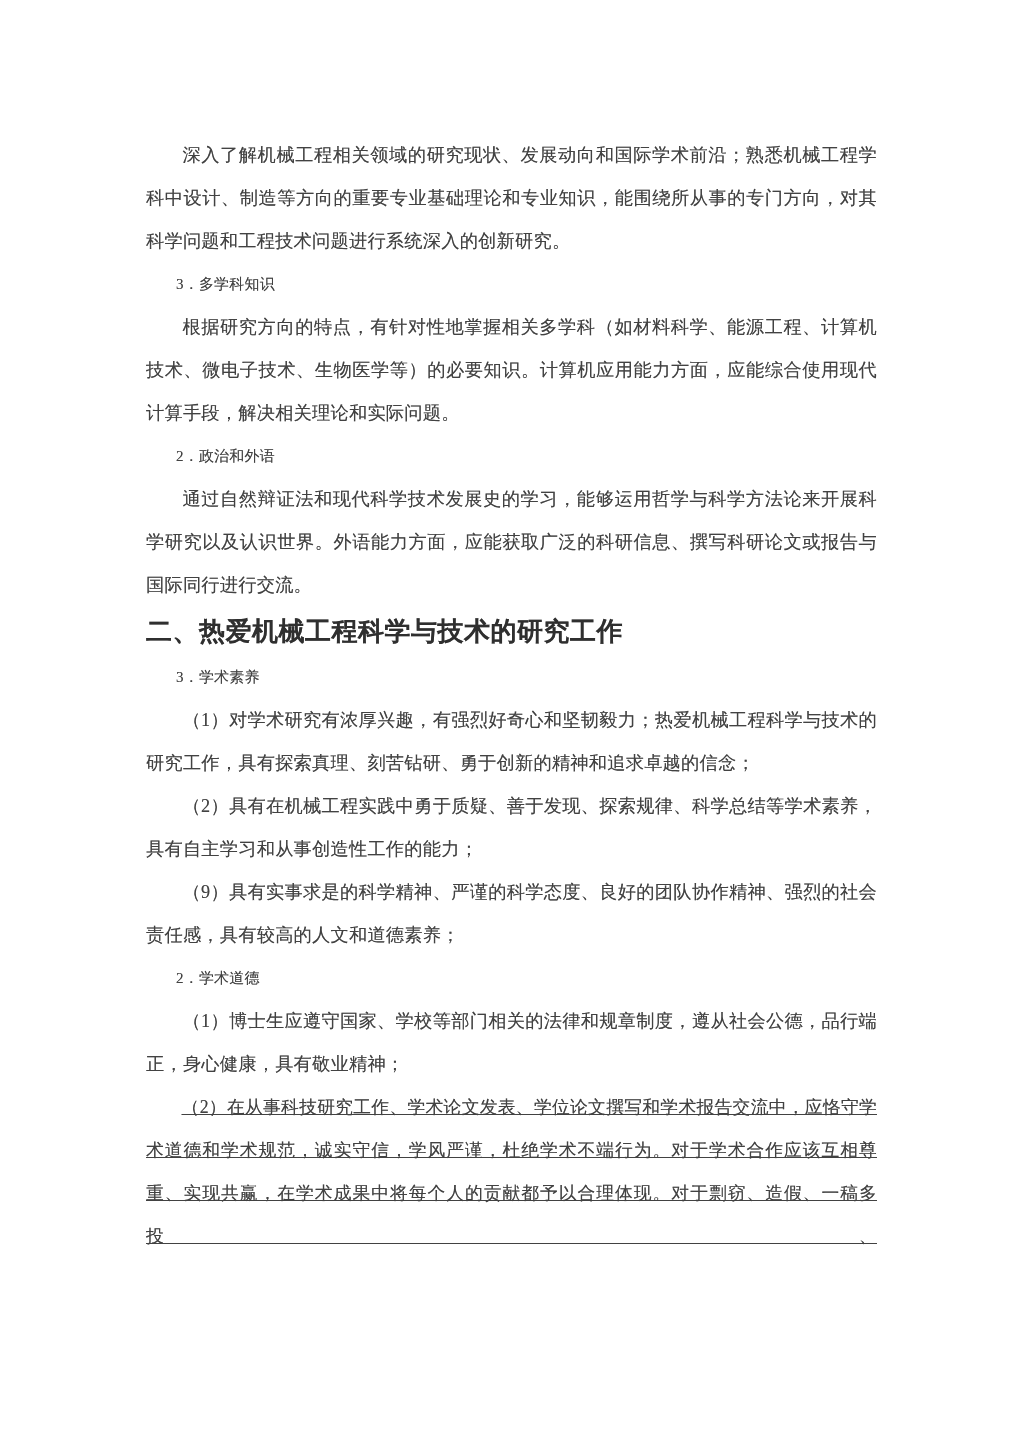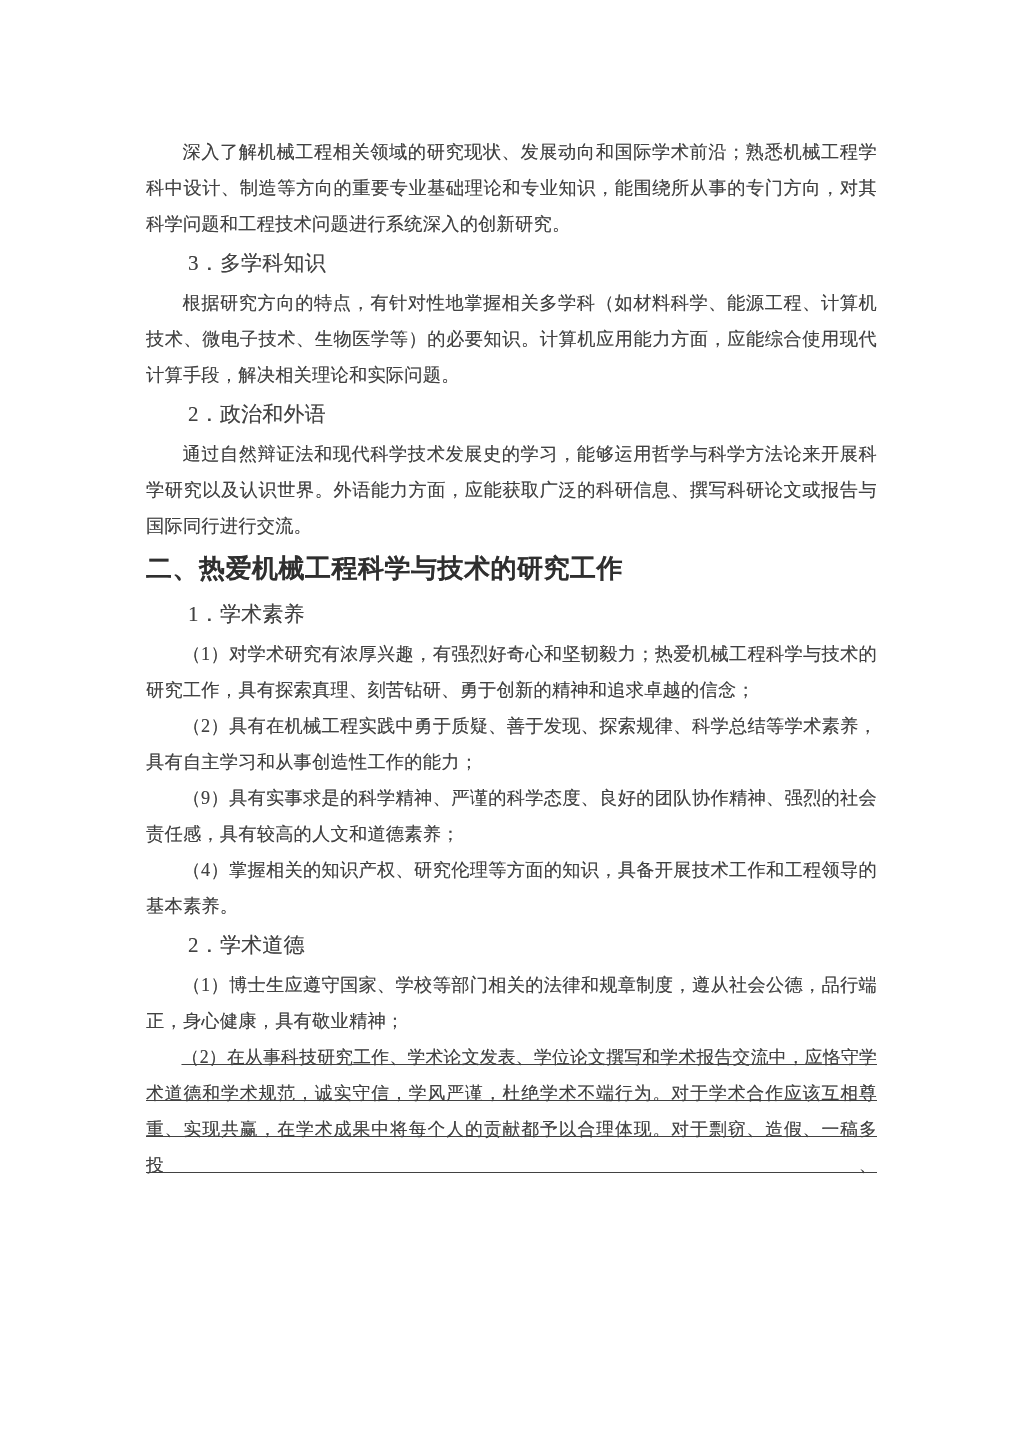--- a/index.html
+++ b/index.html
@@ -19,30 +19,30 @@
     color:var(--body-text);
   }
   .content{
     box-sizing:border-box;
     width:1024px;
     padding:134px 147px 0 146px;
   }
   .para{
     margin:0;
     font-size:18.25px;
-    line-height:36px;
+    line-height:43px;
     text-align:justify;
     text-justify:inter-character;
     text-indent:2em;
     letter-spacing:0.2px;
     text-shadow:0 0 0.6px rgba(70,70,70,0.55);
   }
   .subheading{
     margin:0;
-    font-size:21px;
+    font-size:15px;
     line-height:43px;
     text-indent:2em;
     letter-spacing:0.2px;
     text-shadow:0 0 0.6px rgba(70,70,70,0.55);
   }
   .heading{
     margin:0;
     font-size:26px;
     line-height:49px;
     font-weight:700;
@@ -63,24 +63,23 @@
   <div class="content">
 
     <p class="para">深入了解机械工程相关领域的研究现状、发展动向和国际学术前沿；熟悉机械工程学科中设计、制造等方向的重要专业基础理论和专业知识，能围绕所从事的专门方向，对其科学问题和工程技术问题进行系统深入的创新研究。</p>
     <p class="subheading">3．多学科知识</p>
     <p class="para">根据研究方向的特点，有针对性地掌握相关多学科（如材料科学、能源工程、计算机技术、微电子技术、生物医学等）的必要知识。计算机应用能力方面，应能综合使用现代计算手段，解决相关理论和实际问题。</p>
     <p class="subheading">2．政治和外语</p>
     <p class="para">通过自然辩证法和现代科学技术发展史的学习，能够运用哲学与科学方法论来开展科学研究以及认识世界。外语能力方面，应能获取广泛的科研信息、撰写科研论文或报告与国际同行进行交流。</p>
 
     <h2 class="heading">二、热爱机械工程科学与技术的研究工作</h2>
 
-    <p class="subheading">1．学术素养</p>
+    <p class="subheading">3．学术素养</p>
     <p class="para">（1）对学术研究有浓厚兴趣，有强烈好奇心和坚韧毅力；热爱机械工程科学与技术的研究工作，具有探索真理、刻苦钻研、勇于创新的精神和追求卓越的信念；</p>
     <p class="para">（2）具有在机械工程实践中勇于质疑、善于发现、探索规律、科学总结等学术素养，具有自主学习和从事创造性工作的能力；</p>
     <p class="para">（9）具有实事求是的科学精神、严谨的科学态度、良好的团队协作精神、强烈的社会责任感，具有较高的人文和道德素养；</p>
-    <p class="para">（4）掌握相关的知识产权、研究伦理等方面的知识，具备开展技术工作和工程领导的基本素养。</p>
 
     <p class="subheading">2．学术道德</p>
     <p class="para">（1）博士生应遵守国家、学校等部门相关的法律和规章制度，遵从社会公德，品行端正，身心健康，具有敬业精神；</p>
     <p class="para justify-last">（2）在从事科技研究工作、学术论文发表、学位论文撰写和学术报告交流中，应恪守学术道德和学术规范，诚实守信，学风严谨，杜绝学术不端行为。对于学术合作应该互相尊重、实现共赢，在学术成果中将每个人的贡献都予以合理体现。对于剽窃、造假、一稿多投、</p>
 
   </div>
 </div>
 
 </body></html>

